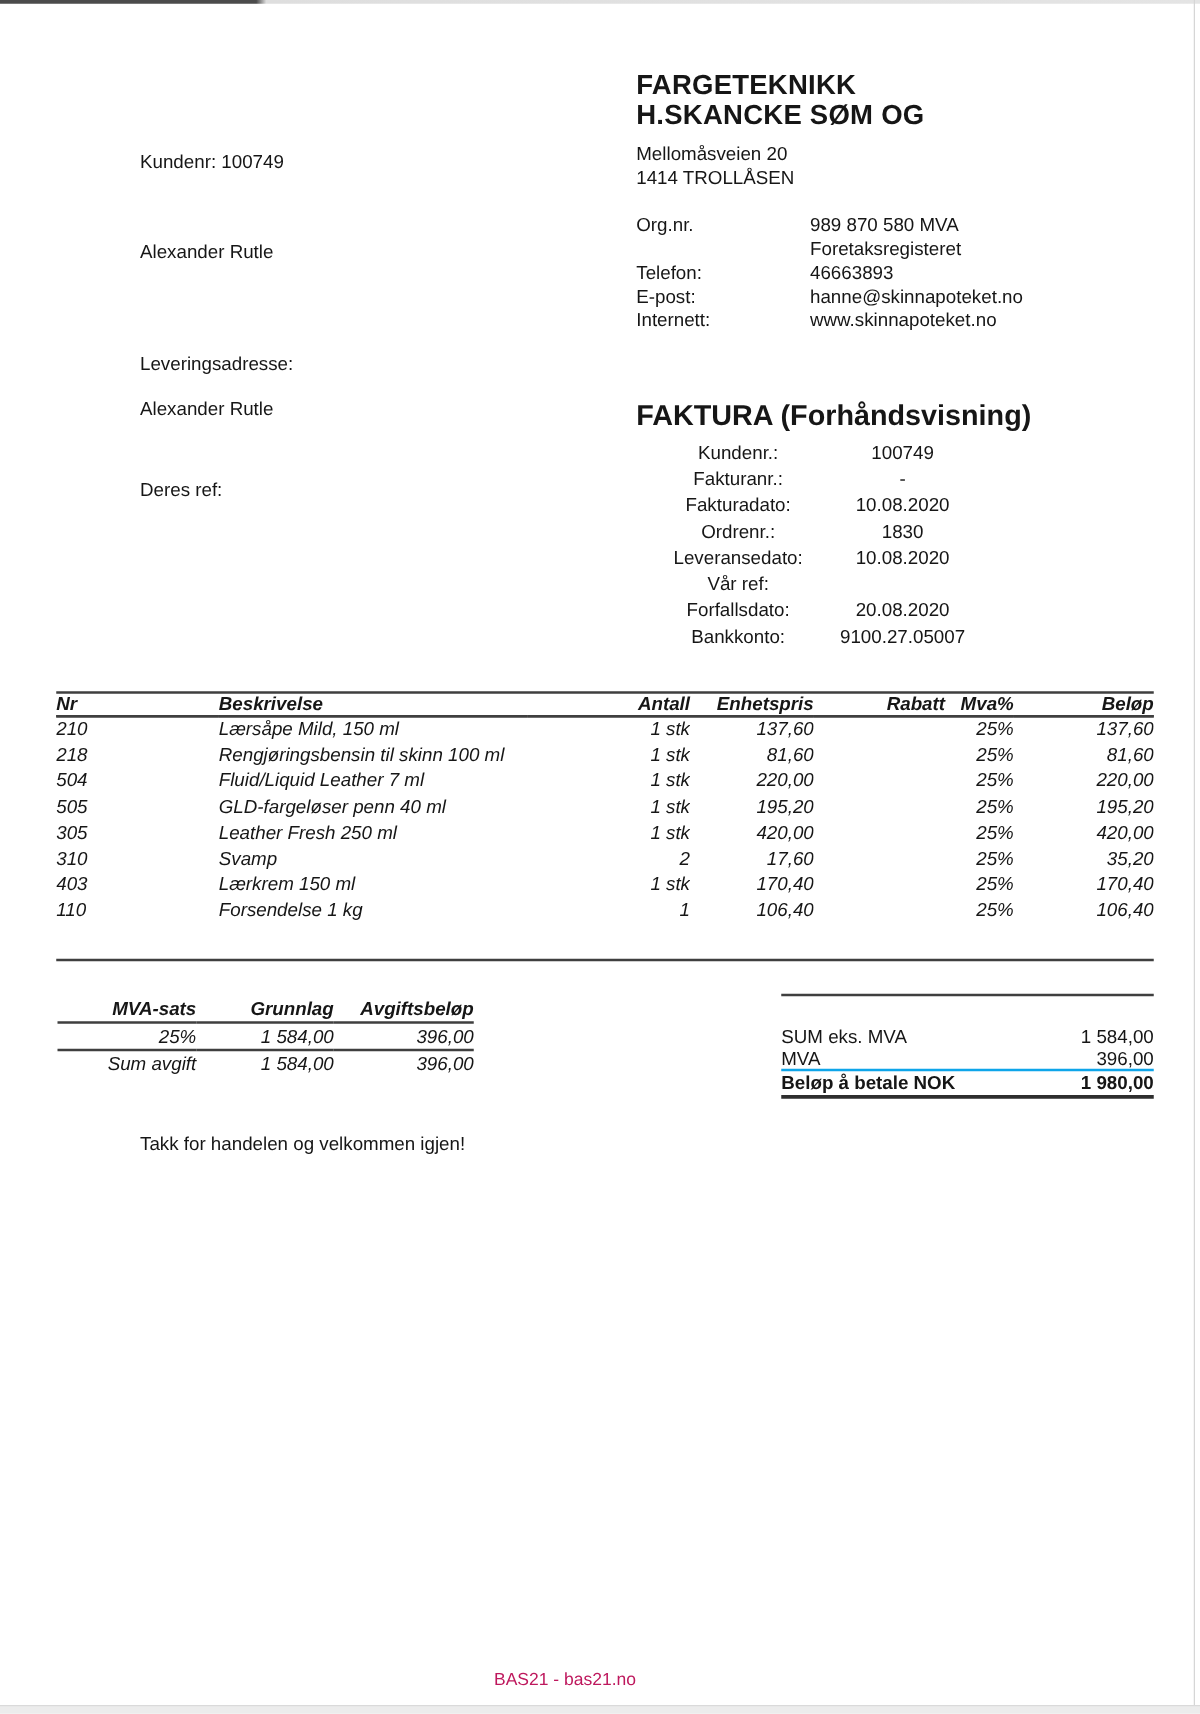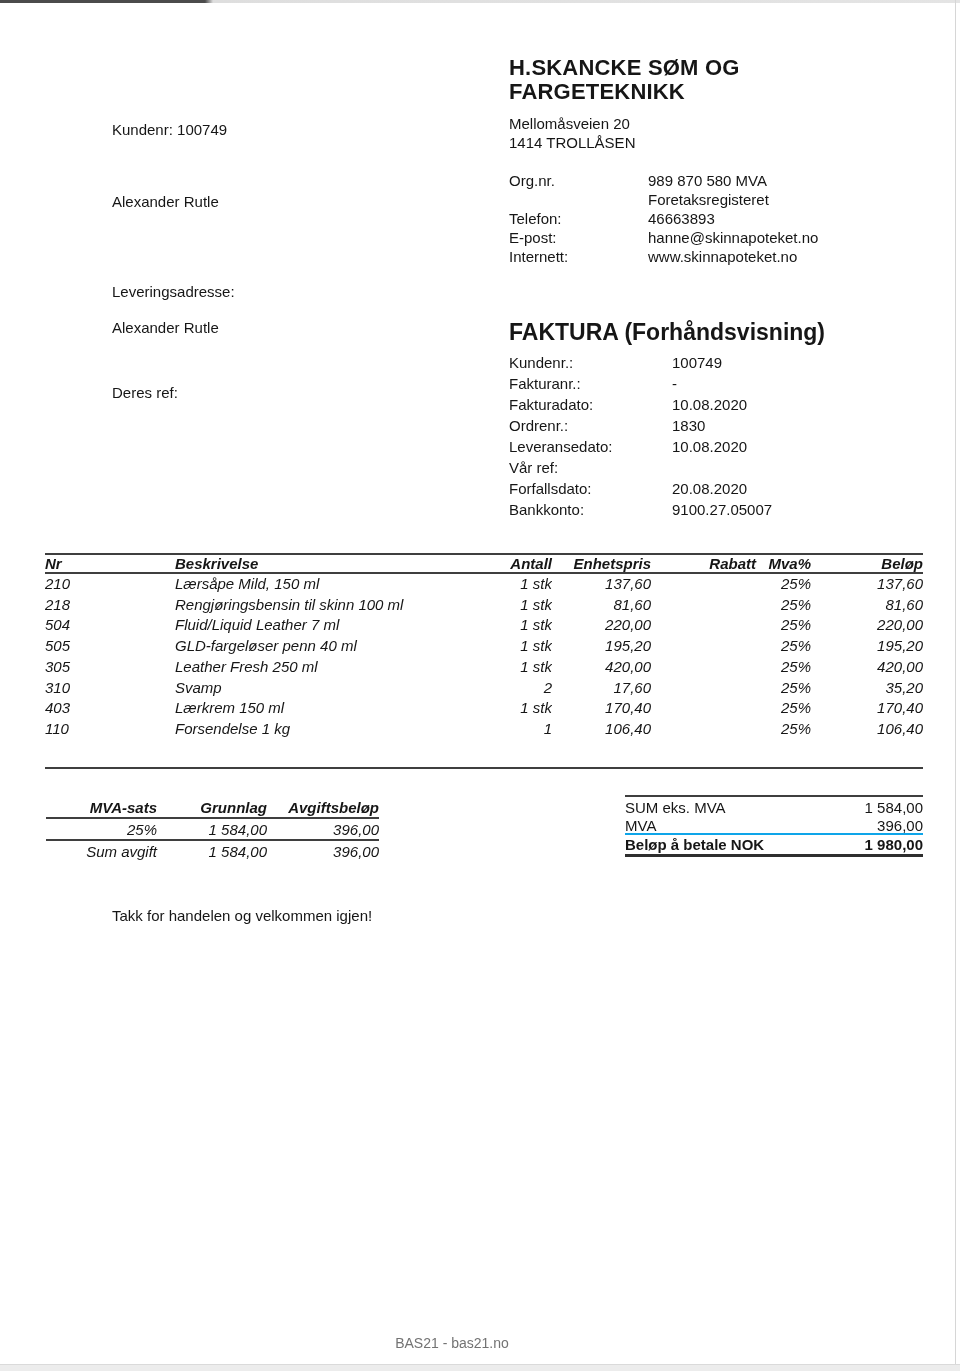--- a/index.html
+++ b/index.html
@@ -29,21 +29,21 @@
   .deres-ref{left:112px;top:383px;}
 
   
   .sup-name{left:509px;top:56px;font-size:22px;line-height:24px;font-weight:bold;letter-spacing:0.2px;}
   .sup-addr{left:509px;top:114px;}
   .contact-grid{left:509px;top:171px;display:grid;grid-template-columns:139px auto;column-gap:0;}
   .contact-grid div{font-size:15px;line-height:19px;}
 
   
   .inv-title{left:509px;top:319px;font-size:23px;font-weight:bold;}
-  .inv-grid{left:509px;top:352px;display:grid;grid-template-columns:163px auto;}
+  .inv-grid{left:509px;top:352px;display:grid;grid-template-columns:163px auto;text-align:center;}
   .inv-grid div{font-size:15px;line-height:21px;min-height:21px;}
 
   
   .items-wrap{left:45px;top:553px;width:878px;height:212px;
     border-top:2px solid #3f3f3f;border-bottom:2px solid #3f3f3f;font-style:italic;}
   table{border-collapse:collapse;table-layout:fixed;}
   .items-table{width:878px;}
   .items-table th{font-size:15px;font-weight:bold;height:17px;padding:0;border-bottom:2px solid #3f3f3f;vertical-align:middle;}
   .items-table td{font-size:15px;padding:0;height:20.7px;line-height:20.7px;vertical-align:middle;white-space:nowrap;overflow:hidden;}
   .c-nr{width:130px;text-align:left;}
@@ -58,43 +58,43 @@
   .vat-wrap{left:46px;top:798px;width:333px;font-style:italic;}
   .vat-table{width:333px;}
   .vat-table th{font-size:15px;font-weight:bold;height:19px;padding:0;text-align:right;border-bottom:2px solid #3f3f3f;vertical-align:middle;}
   .vat-table td{font-size:15px;height:20px;padding:0;text-align:right;vertical-align:middle;}
   .vat-table tr.rule td{border-bottom:2px solid #3f3f3f;}
   .v-c1{width:111px;} .v-c2{width:110px;} .v-c3{width:112px;}
 
   
   .totals-wrap{left:625px;top:795px;width:298px;border-top:2px solid #3f3f3f;}
   .tot-row{display:flex;justify-content:space-between;align-items:center;font-size:15px;}
-  .tot-row.r1{height:20px;}
+  .tot-row.r1{height:20px;margin-top:22px;}
   .tot-row.r2{height:16px;border-bottom:2px solid #0ea5e9;}
   .tot-row.due{height:19px;font-weight:bold;border-bottom:3px solid #2e2e2e;}
 
   .thanks{left:112px;top:906px;}
-  .footer{left:452px;top:1335px;transform:translateX(-50%);color:#737373;font-size:14px;white-space:nowrap;}
+  .footer{left:452px;top:1335px;transform:translateX(-50%);color:#be185d;font-size:14px;white-space:nowrap;}
 </style>
 </head>
 <body>
 
 <div class="abs top-edge"></div>
 <div class="abs right-edge"></div>
 <div class="abs bottom-edge"></div>
 
 <div class="abs t15 cust-nr">Kundenr: 100749</div>
 <div class="abs t15 cust-name">Alexander Rutle</div>
 <div class="abs t15 deliv-label">Leveringsadresse:</div>
 <div class="abs t15 deliv-name">Alexander Rutle</div>
 <div class="abs t15 deres-ref">Deres ref:</div>
 
 <div class="abs sup-name">
+  <div>FARGETEKNIKK</div>
   <div>H.SKANCKE SØM OG</div>
-  <div>FARGETEKNIKK</div>
 </div>
 <div class="abs t15 sup-addr">
   <div>Mellomåsveien 20</div>
   <div>1414 TROLLÅSEN</div>
 </div>
 <div class="abs contact-grid">
   <div>Org.nr.</div>
   <div>989 870 580 MVA</div>
   <div></div>
   <div>Foretaksregisteret</div>

